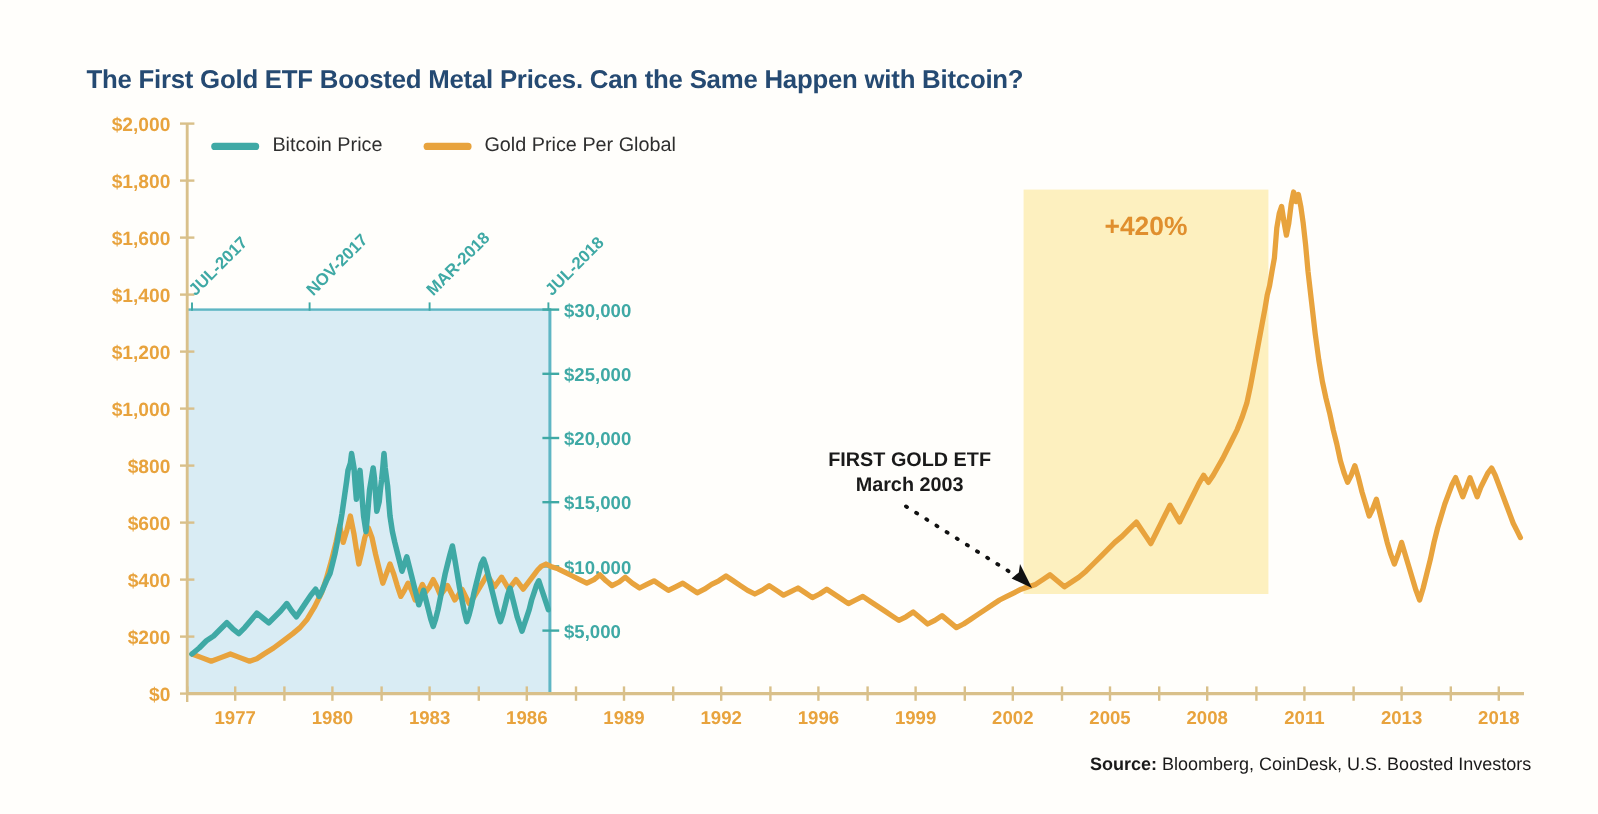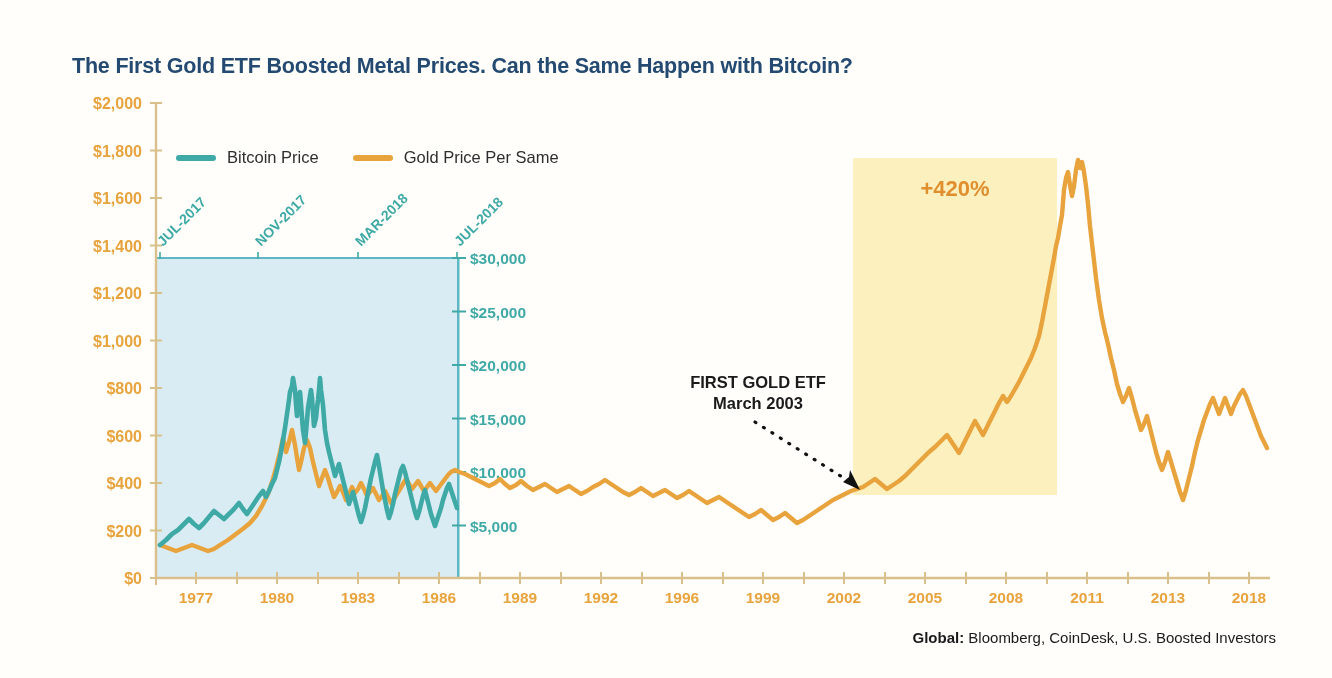--- a/index.html
+++ b/index.html
@@ -37,21 +37,20 @@
     top: 112px;
     display: flex;
     align-items: center;
     gap: 34px;
     z-index: 6;
   }
   .legend-entry {
     display: flex;
     align-items: center;
     gap: 11px;
-    margin-top: 36px;
   }
   .legend-swatch {
     width: 40px;
     height: 6px;
     border-radius: 3px;
     display: block;
   }
   .legend-label {
     font-size: 16.5px;
     color: #2e2e2e;
@@ -110,21 +109,21 @@
 
   <div id="chart-title">The First Gold ETF Boosted Metal Prices. Can the Same Happen with Bitcoin?</div>
 
   <div id="legend">
     <div class="legend-entry">
       <span class="legend-swatch" style="background:#3fa9a5"></span>
       <span class="legend-label">Bitcoin Price</span>
     </div>
     <div class="legend-entry">
       <span class="legend-swatch" style="background:#e8a33d"></span>
-      <span class="legend-label">Gold Price Per Same</span>
+      <span class="legend-label">Gold Price Per Global</span>
     </div>
   </div>
 
   <svg id="plot-svg" width="1332" height="678">
 
     <rect x="853" y="158" width="204" height="337" fill="#fdf0bf"></rect>
     <rect x="156" y="258" width="303" height="320" fill="#d9ecf4"></rect>
     <rect x="156" y="257" width="303" height="2" fill="#5fb6c4"></rect>
     <rect x="457" y="257" width="2.5" height="322" fill="#5fb6c4"></rect>
 
@@ -244,16 +243,16 @@
 
     <text class="annot-text" x="758" y="388" text-anchor="middle">FIRST GOLD ETF</text>
     <text class="annot-text" x="758" y="409" text-anchor="middle">March 2003</text>
 
     <line x1="755" y1="422" x2="850" y2="482" stroke="#111111" stroke-width="3.2" stroke-linecap="round" stroke-dasharray="1 9"></line>
     <polygon points="860,490 843,482 849,477 850,470" fill="#111111"></polygon>
 
   </svg>
 
   <div id="source-line">
-    <span class="src-bold">Global:</span><span> Bloomberg, CoinDesk, U.S. Boosted Investors</span>
+    <span class="src-bold">Source:</span><span> Bloomberg, CoinDesk, U.S. Boosted Investors</span>
   </div>
 
 </div>
 
 </body></html>

